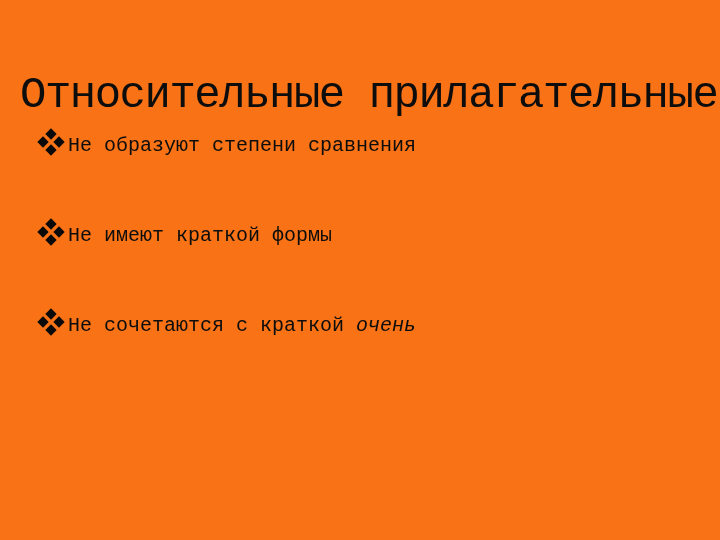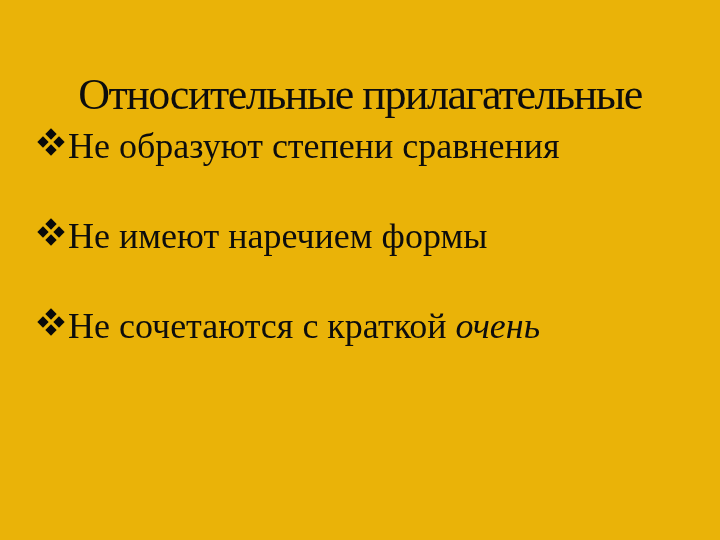--- a/index.html
+++ b/index.html
@@ -5,23 +5,23 @@
 <style>
   html, body {
     margin: 0;
     padding: 0;
     background: #888;
   }
   .slide {
     position: relative;
     width: 720px;
     height: 540px;
-    background: #eab308;
+    background: #f97316;
     overflow: hidden;
-    font-family: Liberation Serif, serif;
+    font-family: Liberation Mono, monospace;
     color: #0d0d0d;
   }
   .slide-title {
     position: absolute;
     top: 40px;
     left: 20px;
     right: 20px;
     text-align: center;
     font-size: 44px;
     line-height: 52px;
@@ -55,21 +55,21 @@
     width: 8px;
     height: 8px;
     background: #0a0a0a;
     transform: rotate(45deg);
   }
   .bullet-marker i.d-top    { left: 8px;  top: 0; }
   .bullet-marker i.d-left   { left: 0;    top: 8px; }
   .bullet-marker i.d-right  { left: 16px; top: 8px; }
   .bullet-marker i.d-bottom { left: 8px;  top: 16px; }
   .bullet-text {
-    font-size: 36px;
+    font-size: 20px;
     line-height: 34px;
     font-weight: 400;
     white-space: nowrap;
   }
   .bullet-text .italic-part {
     font-style: italic;
   }
 </style>
 </head>
 <body>
@@ -90,21 +90,21 @@
       <span class="bullet-text"><span>Не образуют степени сравнения</span><span class="italic-part"></span></span>
     </div>
 
     <div class="bullet-item">
       <span class="bullet-marker">
         <i class="d-top"></i>
           <i class="d-left"></i>
           <i class="d-right"></i>
           <i class="d-bottom"></i>
       </span>
-      <span class="bullet-text"><span>Не имеют наречием формы</span><span class="italic-part"></span></span>
+      <span class="bullet-text"><span>Не имеют краткой формы</span><span class="italic-part"></span></span>
     </div>
 
     <div class="bullet-item">
       <span class="bullet-marker">
         <i class="d-top"></i>
           <i class="d-left"></i>
           <i class="d-right"></i>
           <i class="d-bottom"></i>
       </span>
       <span class="bullet-text"><span>Не сочетаются с краткой </span><span class="italic-part">очень</span></span>

